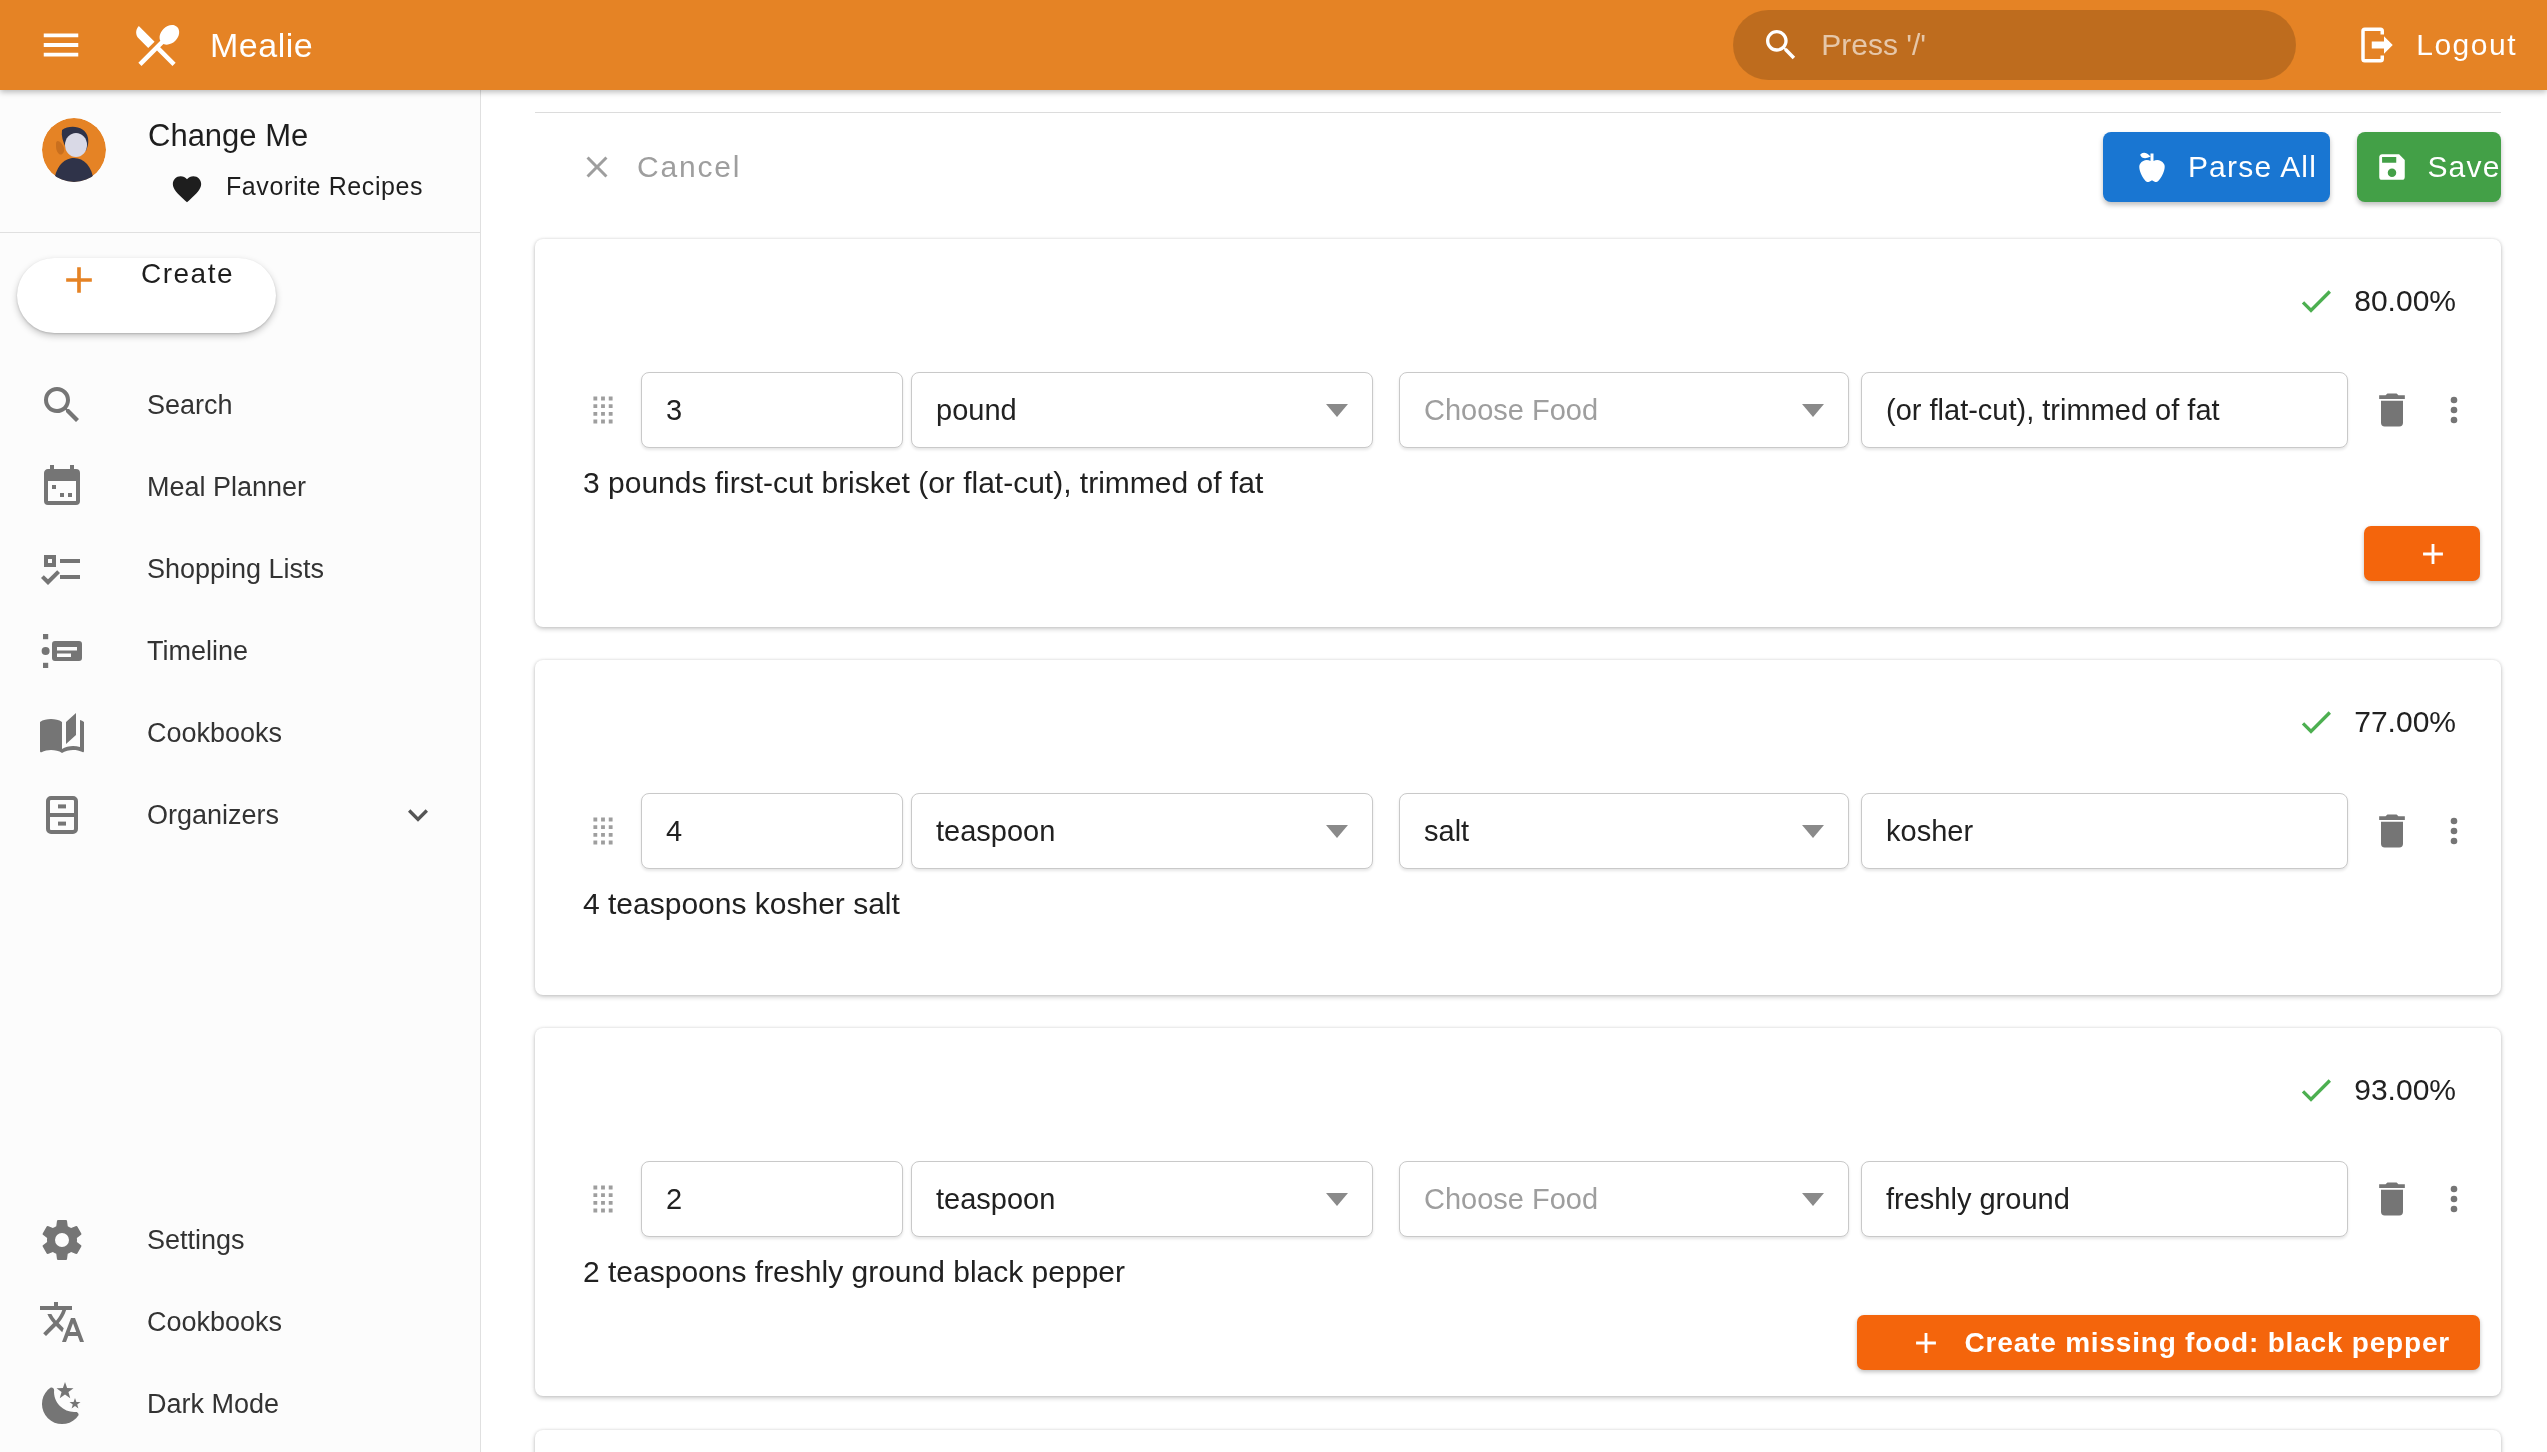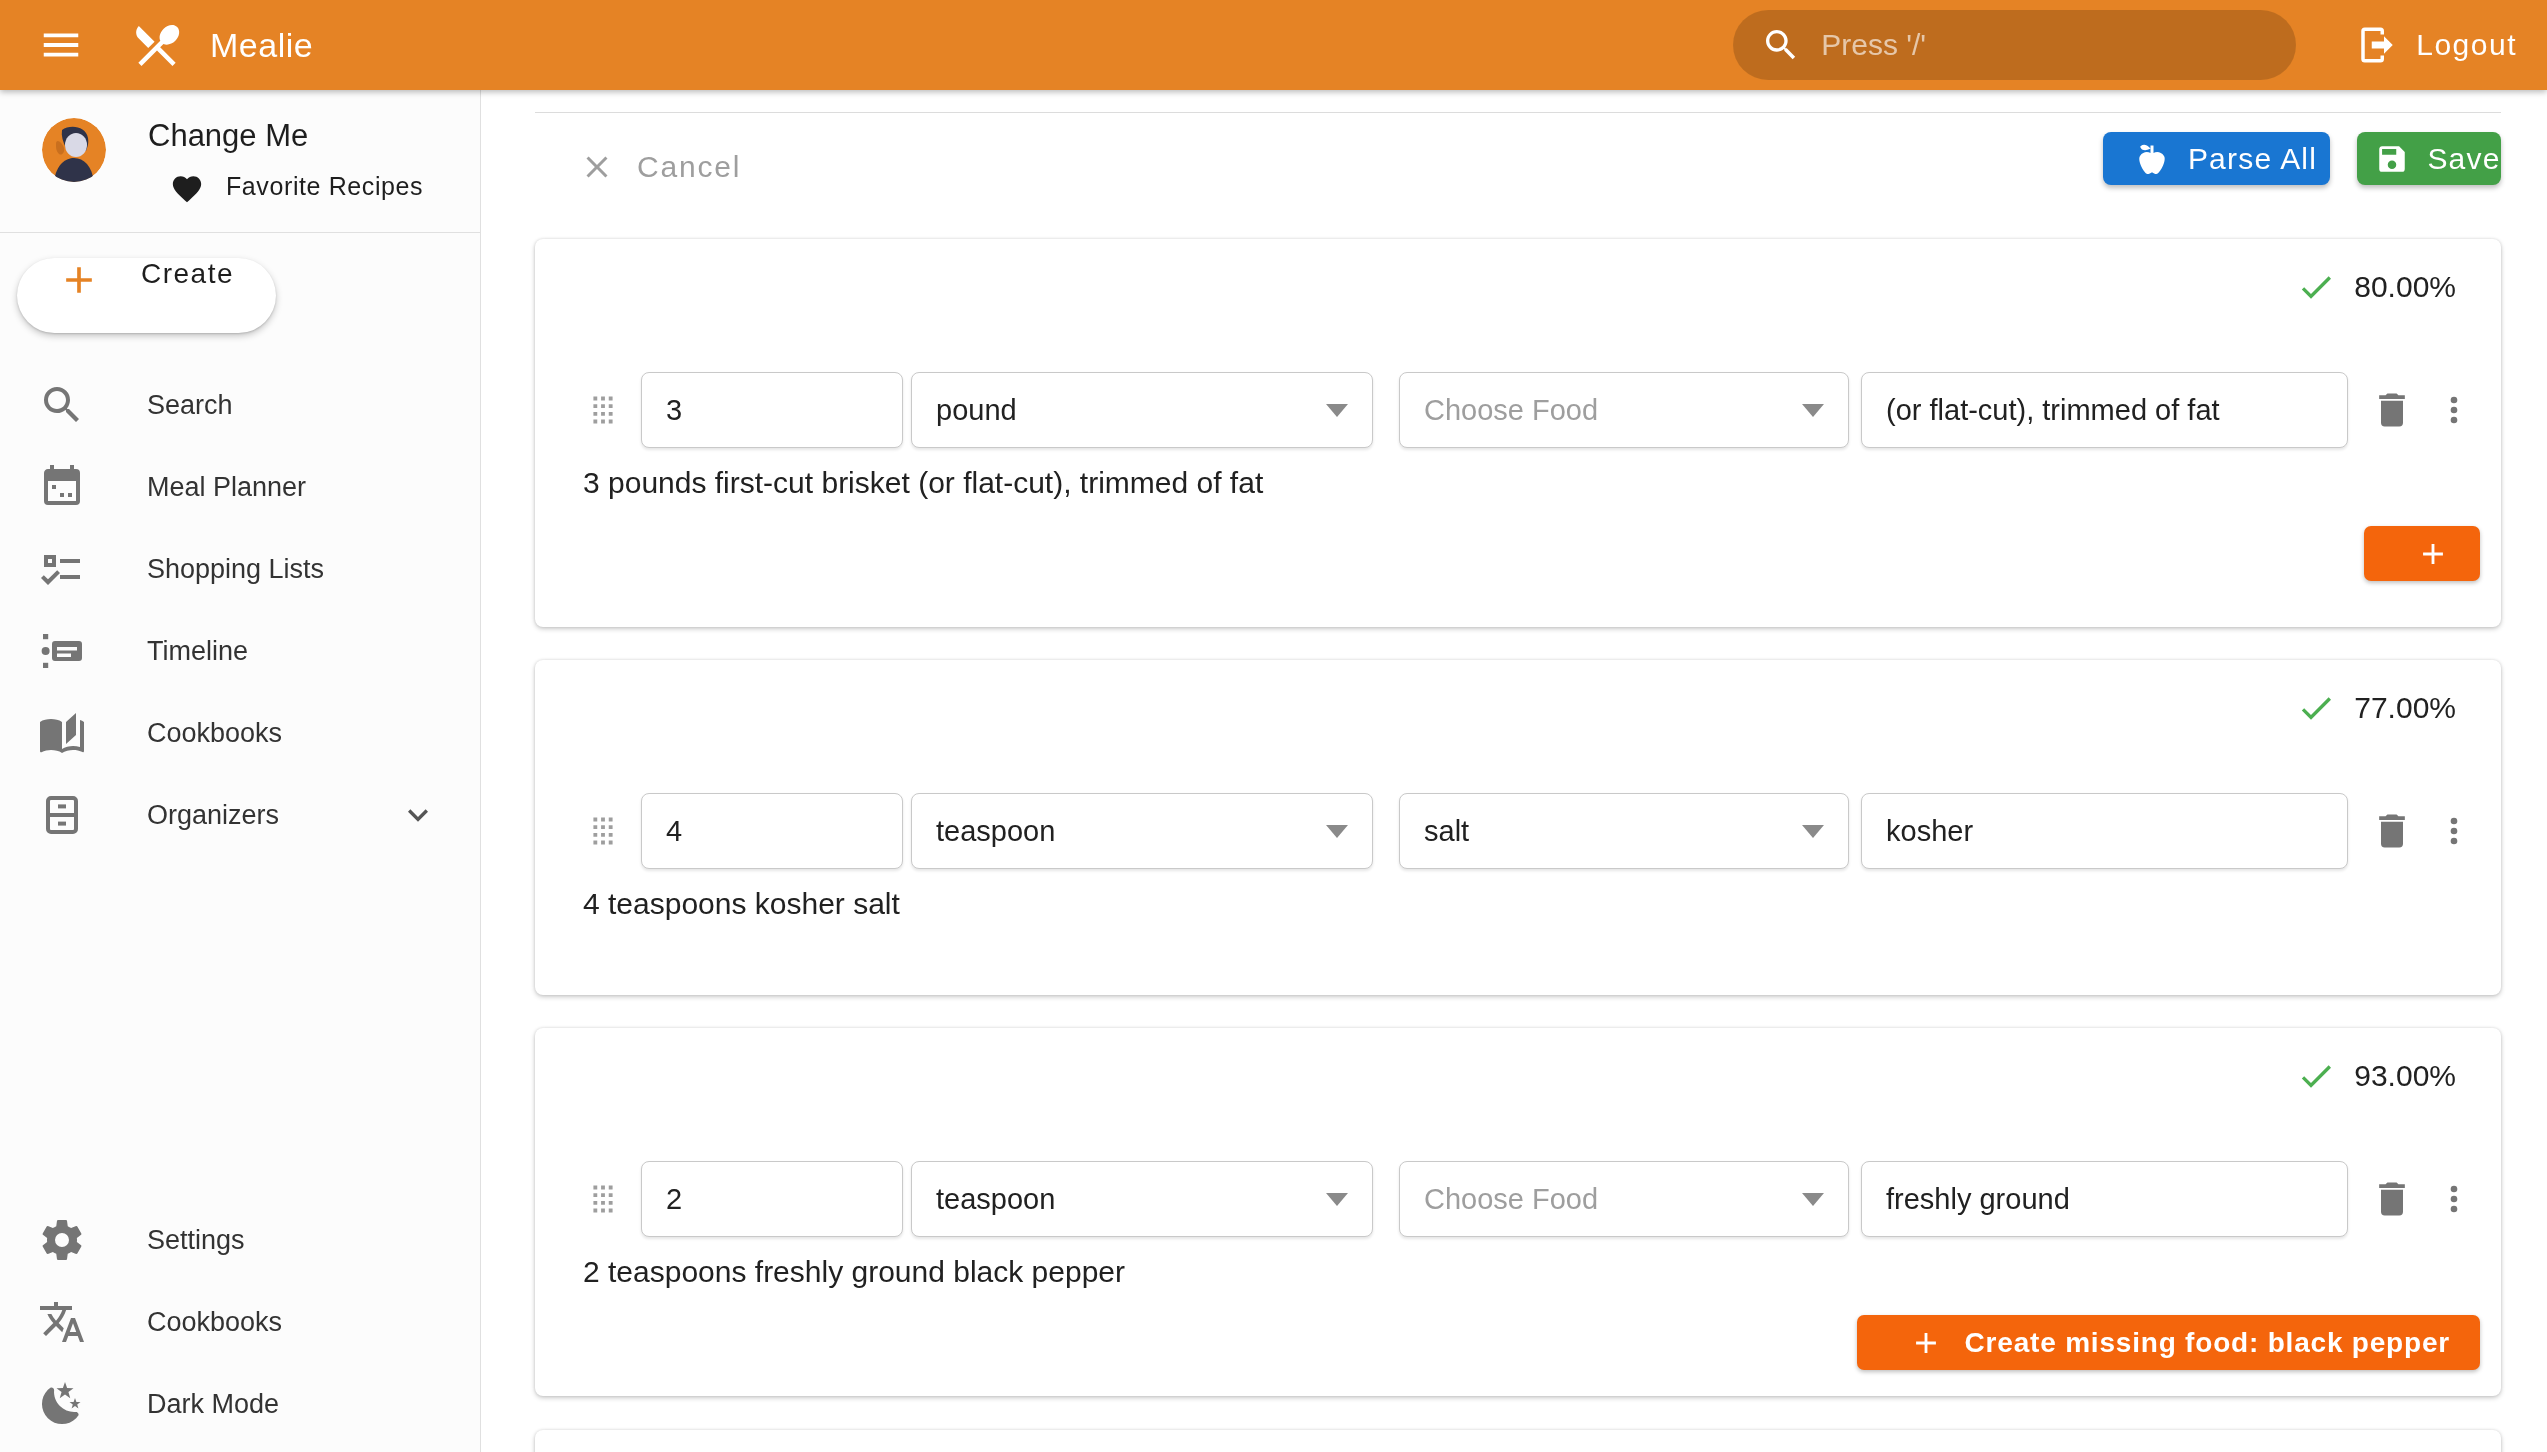--- a/index.html
+++ b/index.html
@@ -48,34 +48,34 @@
   .side-footer { margin-top: auto; padding-bottom: 8px; }
 
   
   .main { flex: 1; position: relative; background: #ffffff; overflow: hidden; }
   .top-edge { position:absolute; top: 22px; left: 54px; width: 1966px; height: 1px; background: #dcdcdc; }
 
   .cancel-btn { position:absolute; top: 44px; left: 62px; height: 66px; display:flex; align-items:center;
     color:#9e9e9e; cursor:pointer; padding: 0 14px; }
   .cancel-btn span { font-size: 30px; font-weight: 500; letter-spacing: 1.8px; margin-left: 22px; }
 
-  .btn { position:absolute; top: 42px; height: 53px; border-radius: 8px; display:flex; align-items:center;
+  .btn { position:absolute; top: 42px; height: 70px; border-radius: 8px; display:flex; align-items:center;
     justify-content:center; cursor:pointer; box-shadow: 0 3px 5px rgba(0,0,0,0.25); }
   .btn span { color:#fff; font-size: 30px; font-weight: 500; letter-spacing: 1.2px; margin-left: 18px; }
   .parse-all { left: 1622px; width: 227px; background: #1976D2; }
   .save { left: 1876px; width: 144px; background: #43A047; }
 
   .card { position:absolute; left: 54px; width: 1966px; background:#fff; border-radius: 8px;
     box-shadow: 0 2px 5px rgba(0,0,0,0.20), 0 0 3px rgba(0,0,0,0.12); }
   .card1 { top: 149px; height: 388px; }
   .card2 { top: 570px; height: 335px; }
   .card3 { top: 938px; height: 368px; }
   .card4 { top: 1340px; height: 149px; }
 
-  .confidence { position:absolute; top: 28px; right: 45px; display:flex; align-items:center;justify-content:flex-end; }
+  .confidence { position:absolute; top: 42px; right: 45px; display:flex; align-items:center;justify-content:flex-end; }
   .confidence span { font-size: 30px; color:#212121; margin-left: 18px; }
 
   .ing-row { position:absolute; top: 133px; left: 45px; display:flex; align-items:center; }
   .fld { height: 76px; border: 1px solid #c9c9c9; border-radius: 8px; background:#fff;
     box-shadow: 0 2px 3px rgba(0,0,0,0.10); display:flex; align-items:center; padding: 0 24px; }
   .fld input { border:0; outline:0; width:100%; font-size: 29px; color:#212121;
     font-family:"Liberation Sans",sans-serif; background:transparent; }
   .fld.select { justify-content: space-between; cursor:pointer; }
   .fld.select .val { font-size: 29px; color:#212121; }
   .fld.select .val.ph { color:#9e9e9e; }

